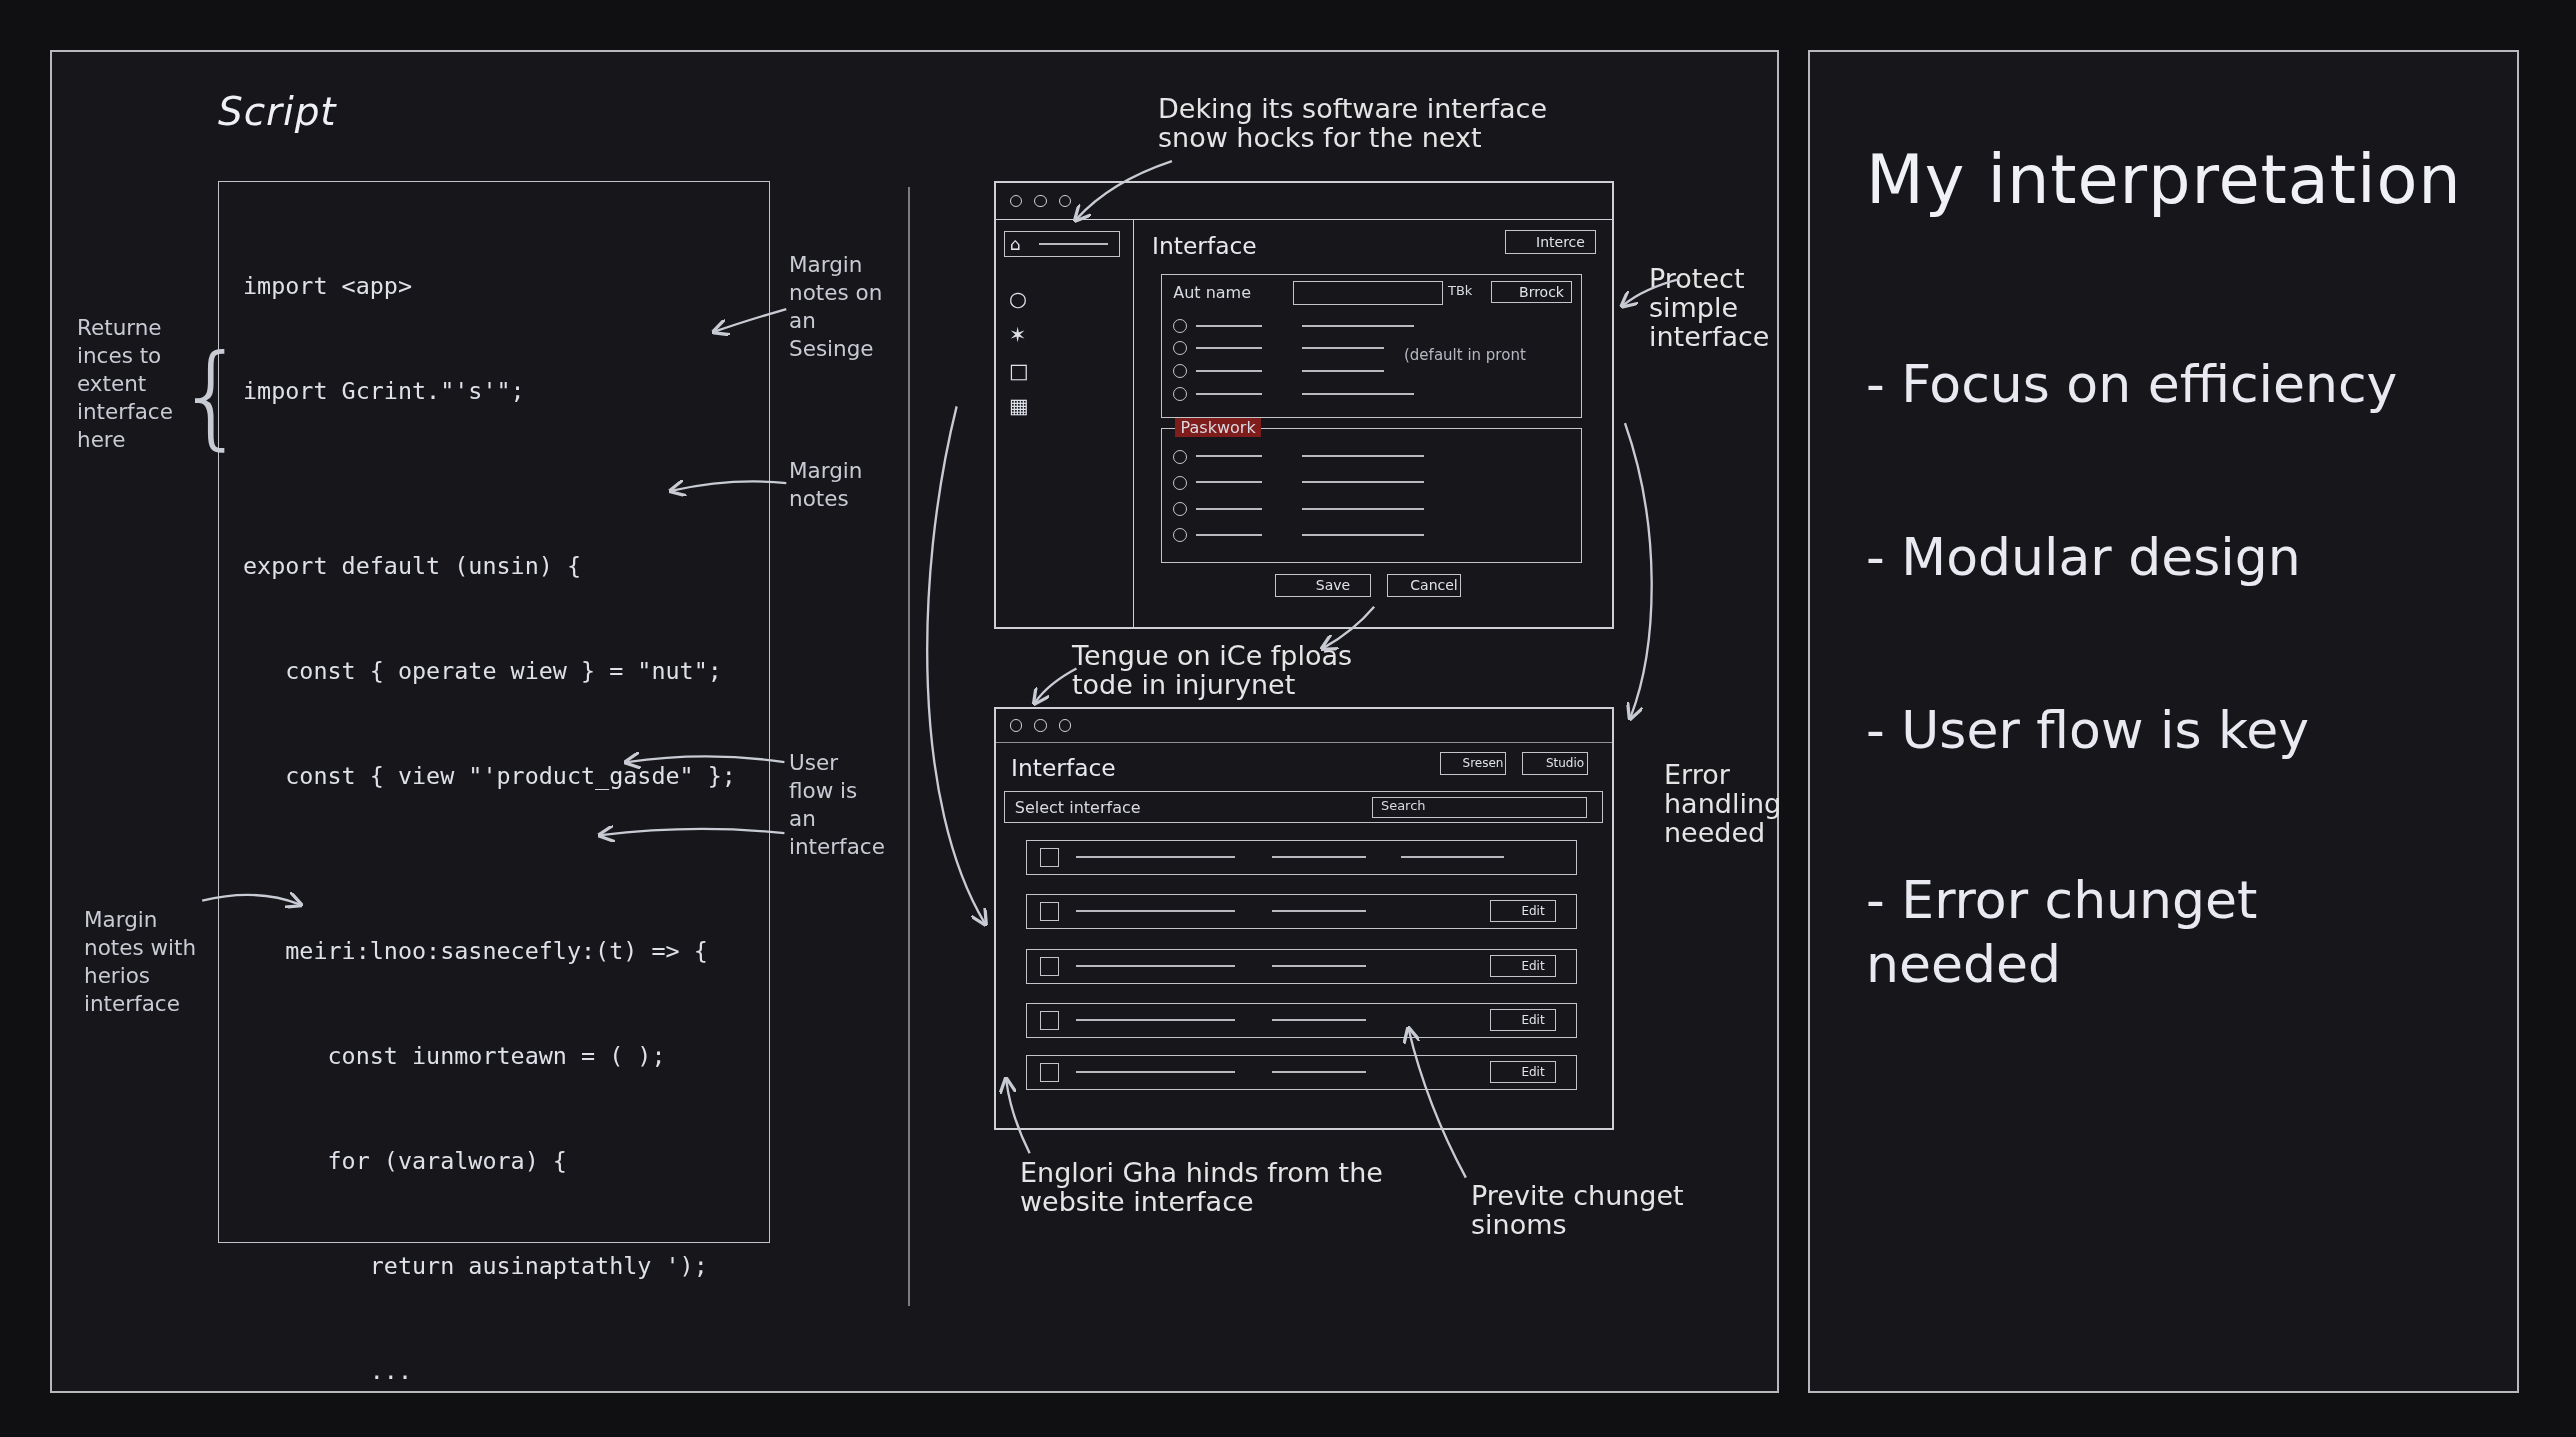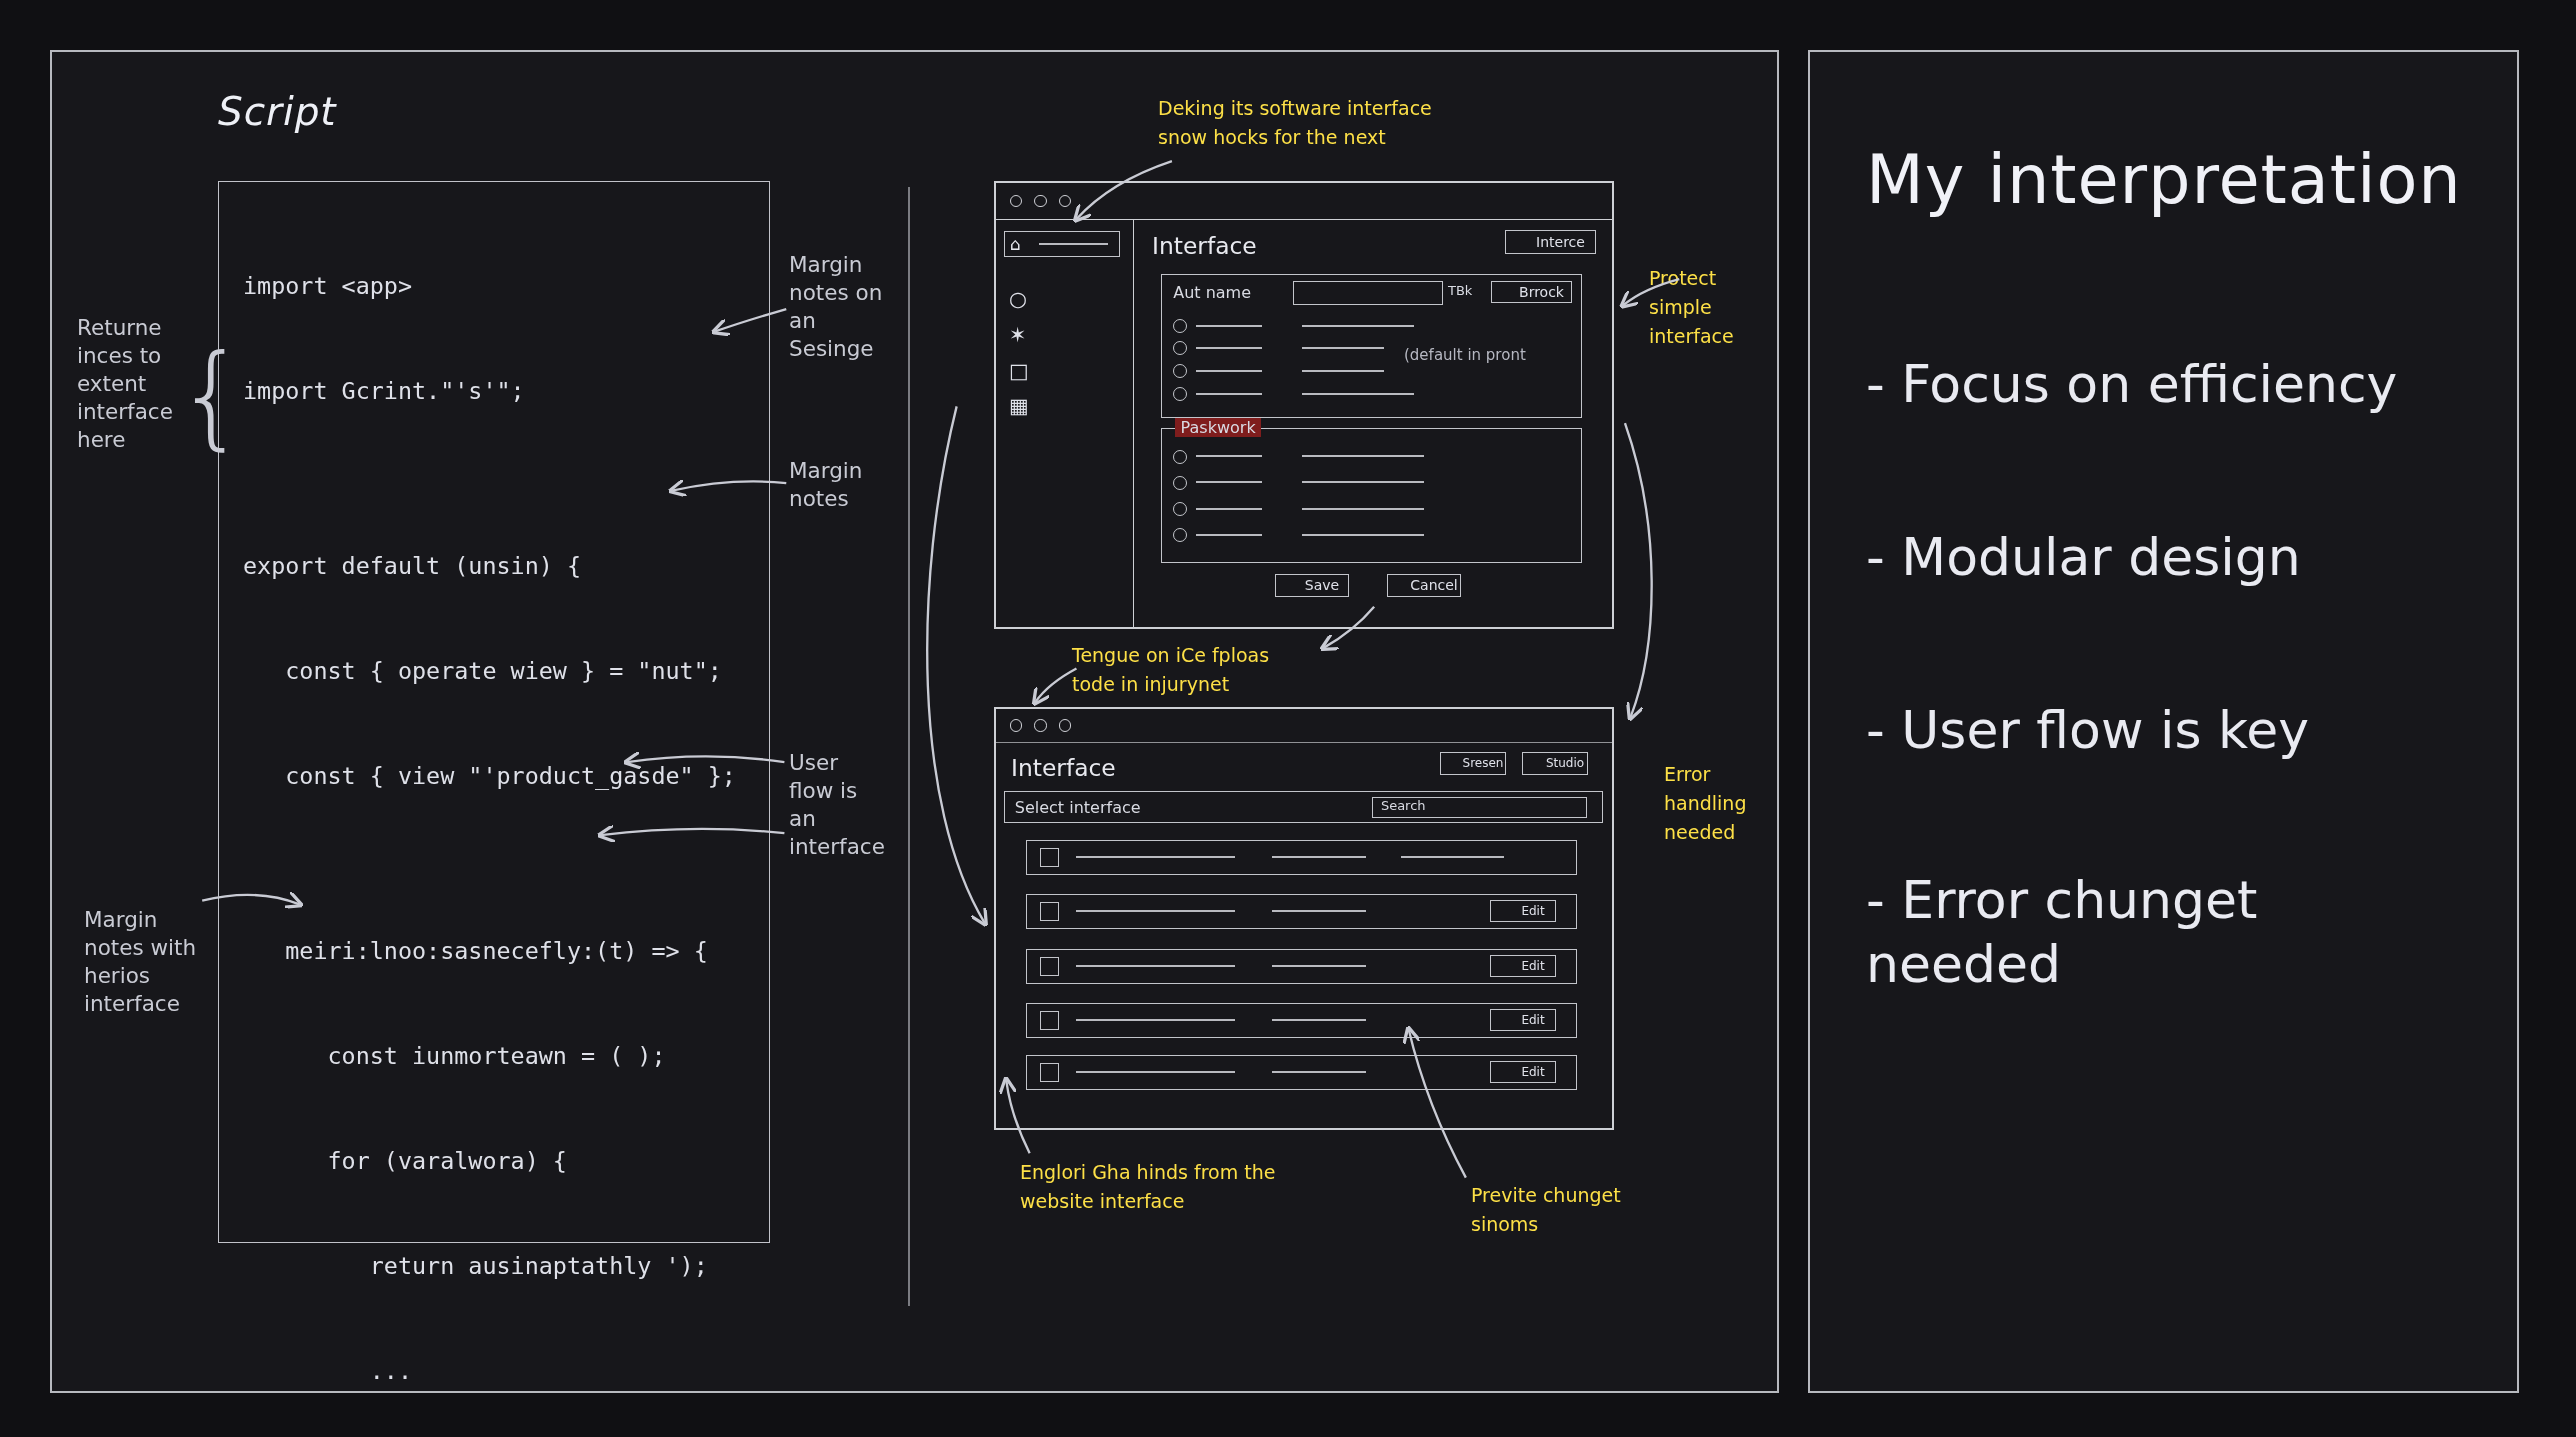--- a/index.html
+++ b/index.html
@@ -5,21 +5,21 @@
   html,body{margin:0;padding:0;background:#101013;}
   body{width:2576px;height:1438px;position:relative;overflow:hidden;
        font-family:"DejaVu Sans",sans-serif;color:#e8e9ef;}
   .abs{position:absolute;}
   .board-box{position:absolute;border:2.8px solid rgba(224,226,233,.8);background:#17171b;}
   .panel-title{position:absolute;font-size:39px;letter-spacing:0.9px;color:#eef0f6;}
   .code-box{position:absolute;border:1.9px solid rgba(224,226,233,.85);}
   .code{position:absolute;left:24px;top:17px;white-space:pre;
         font-family:"DejaVu Sans Mono",monospace;font-size:23.4px;line-height:35px;color:#dfe1e9;}
   .note{position:absolute;font-size:21.5px;line-height:28px;color:#c9cbd4;}
-  .ann{position:absolute;font-size:19px;line-height:29px;color:#fde047;}
+  .ann{position:absolute;font-size:27px;line-height:29px;color:#e5e5e5;}
   .brace{position:absolute;font-size:112px;line-height:112px;font-weight:200;color:#c9cbd4;}
   .divider{position:absolute;width:1.9px;background:rgba(205,207,215,.55);}
   .win{position:absolute;border:2.8px solid rgba(226,228,234,.9);}
   .titlebar{position:absolute;left:0;top:0;right:0;height:37px;
             border-bottom:1.9px solid rgba(226,228,234,.9);
             display:flex;align-items:center;gap:12px;padding-left:14px;box-sizing:border-box;}
   .titlebar.slim{height:34px;border-bottom:1.9px solid rgba(226,228,234,.6);}
   .dot{width:10.3px;height:10.3px;border:1.9px solid rgba(226,228,234,.9);border-radius:50%;}
   .sidebar{position:absolute;left:0;top:37px;bottom:0;width:137px;
            border-right:1.9px solid rgba(226,228,234,.9);}
@@ -170,21 +170,21 @@
     <div class="hline" style="left:34px;top:52px;width:66px;"></div>
     <div class="hline" style="left:140px;top:52px;width:122px;"></div>
     <div class="radio" style="left:11.2px;top:73px;"></div>
     <div class="hline" style="left:34px;top:79px;width:66px;"></div>
     <div class="hline" style="left:140px;top:79px;width:122px;"></div>
     <div class="radio" style="left:11.2px;top:99px;"></div>
     <div class="hline" style="left:34px;top:105px;width:66px;"></div>
     <div class="hline" style="left:140px;top:105px;width:122px;"></div>
   </div>
 
-  <div class="btn" style="left:279px;top:391px;width:74px;height:22.5px;">Save</div>
+  <div class="btn" style="left:279px;top:391px;width:96px;height:22.5px;">Save</div>
   <div class="btn" style="left:391px;top:391px;width:74px;height:22.5px;">Cancel</div>
 </div>
 
 <div class="win" style="left:994px;top:707px;width:616px;height:419px;">
   <div class="titlebar slim">
     <div class="dot"></div>
     <div class="dot"></div>
     <div class="dot"></div>
   </div>
   <div class="abs" style="left:15px;top:45px;font-size:23.4px;">Interface</div>

